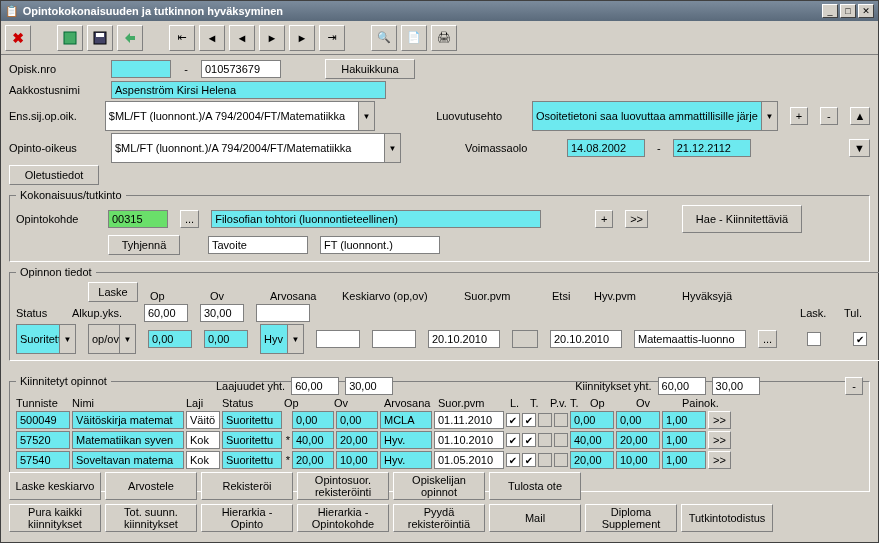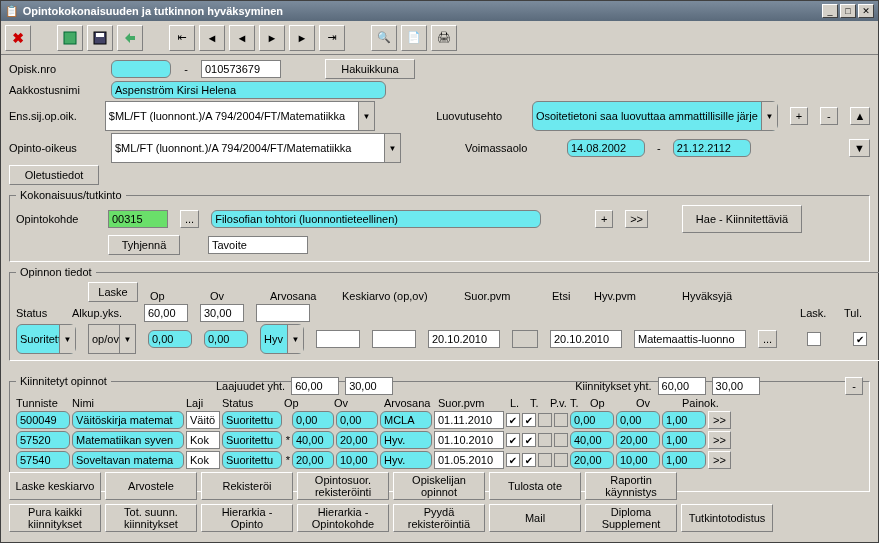--- a/index.html
+++ b/index.html
@@ -10,21 +10,21 @@
   .titlebar .wbtn { width: 16px; height: 14px; background: #d4d0c8; border: 1px solid #fff; border-right-color:#404040; border-bottom-color:#404040; margin-left: 2px; display:flex; align-items:center; justify-content:center; font-size:9px; color:#000; cursor:pointer;}
   .toolbar { height: 34px; display: flex; align-items: center; padding: 2px 4px; gap: 4px; border-bottom: 1px solid #808080; }
   .tbtn { width: 26px; height: 26px; background: #d4d0c8; border: 1px solid #fff; border-right-color:#808080; border-bottom-color:#808080; display:flex; align-items:center; justify-content:center; cursor:pointer;}
   .tbtn.red { color:#c00; font-weight:bold; font-size:14px;}
   .tgap { width: 18px; }
   .content { padding: 4px 8px; }
   .row { display: flex; align-items: center; margin-bottom: 2px; gap: 12px; }
   .lbl { width: 90px; }
   .lbl2 { width: 90px; }
   .fld { border: 1px solid #808080; background: #fff; height: 18px; padding: 1px 3px; display:inline-flex; align-items:center; }
-  .cyan { background: #6de9ef !important; border-radius: 6px; }
+  .cyan { background: #6de9ef !important; }
   .green { background: #6adf6a !important; }
   .btn { background: #d4d0c8; border: 1px solid #fff; border-right-color:#808080; border-bottom-color:#808080; height: 20px; padding: 0 4px; cursor:pointer; display:inline-flex; align-items:center; justify-content:center;}
   .btn.sm { padding: 0 4px; height:18px; min-width:18px;}
   fieldset { border: 1px solid #fff; border-top-color:#808080; border-left-color:#808080; margin: 4px 0; padding: 4px 6px; }
   legend { padding: 0 4px; }
   .grid-head { display:flex; gap:2px; margin-bottom:2px; }
   .grid-row { display:flex; gap:2px; margin-bottom:2px; align-items:center;}
   .c { text-align: right; }
   .cx { width:14px; height:14px; border:1px solid #808080; background:#fff; display:inline-flex; align-items:center; justify-content:center; font-size:10px;}
   .cx.dis { background:#d4d0c8;}
@@ -139,20 +139,21 @@
         <button class="btn sm">+</button>
         <button class="btn sm">&gt;&gt;</button>
         <div style="width:10px"></div>
         <button class="btn" style="width:120px;height:28px">Hae - Kiinnitettäviä</button>
       </div>
       <div class="row">
         <span style="width:80px"></span>
         <button class="btn" style="width:72px">Tyhjennä</button>
         <div style="width:4px"></div>
         <span class="fld" style="width:100px">Tavoite</span>
+        <span class="fld" style="width:120px">FT (luonnont.)</span>
       </div>
     </fieldset>
 
     <fieldset>
       <legend>Opinnon tiedot</legend>
       <div class="row" style="align-items:flex-end">
         <span style="width:60px"></span>
         <button class="btn" style="width:50px">Laske</button>
         <span style="width:48px">Op</span>
         <span style="width:48px">Ov</span>
@@ -307,21 +308,20 @@
   </div>
 
   <div class="bottom-buttons">
     <div class="brow" id="btn-row-1">
         <div class="bbtn">Laske keskiarvo</div>
         <div class="bbtn">Arvostele</div>
         <div class="bbtn">Rekisteröi</div>
         <div class="bbtn">Opintosuor. rekisteröinti</div>
         <div class="bbtn">Opiskelijan opinnot</div>
         <div class="bbtn">Tulosta ote</div>
-        <div class="bbtn">Raportin käynnistys</div>
       </div>
     <div class="brow" id="btn-row-2">
         <div class="bbtn">Pura kaikki kiinnitykset</div>
         <div class="bbtn">Tot. suunn. kiinnitykset</div>
         <div class="bbtn">Hierarkia - Opinto</div>
         <div class="bbtn">Hierarkia - Opintokohde</div>
         <div class="bbtn">Pyydä rekisteröintiä</div>
         <div class="bbtn">Mail</div>
         <div class="bbtn">Diploma Supplement</div>
         <div class="bbtn">Tutkintotodistus</div>

